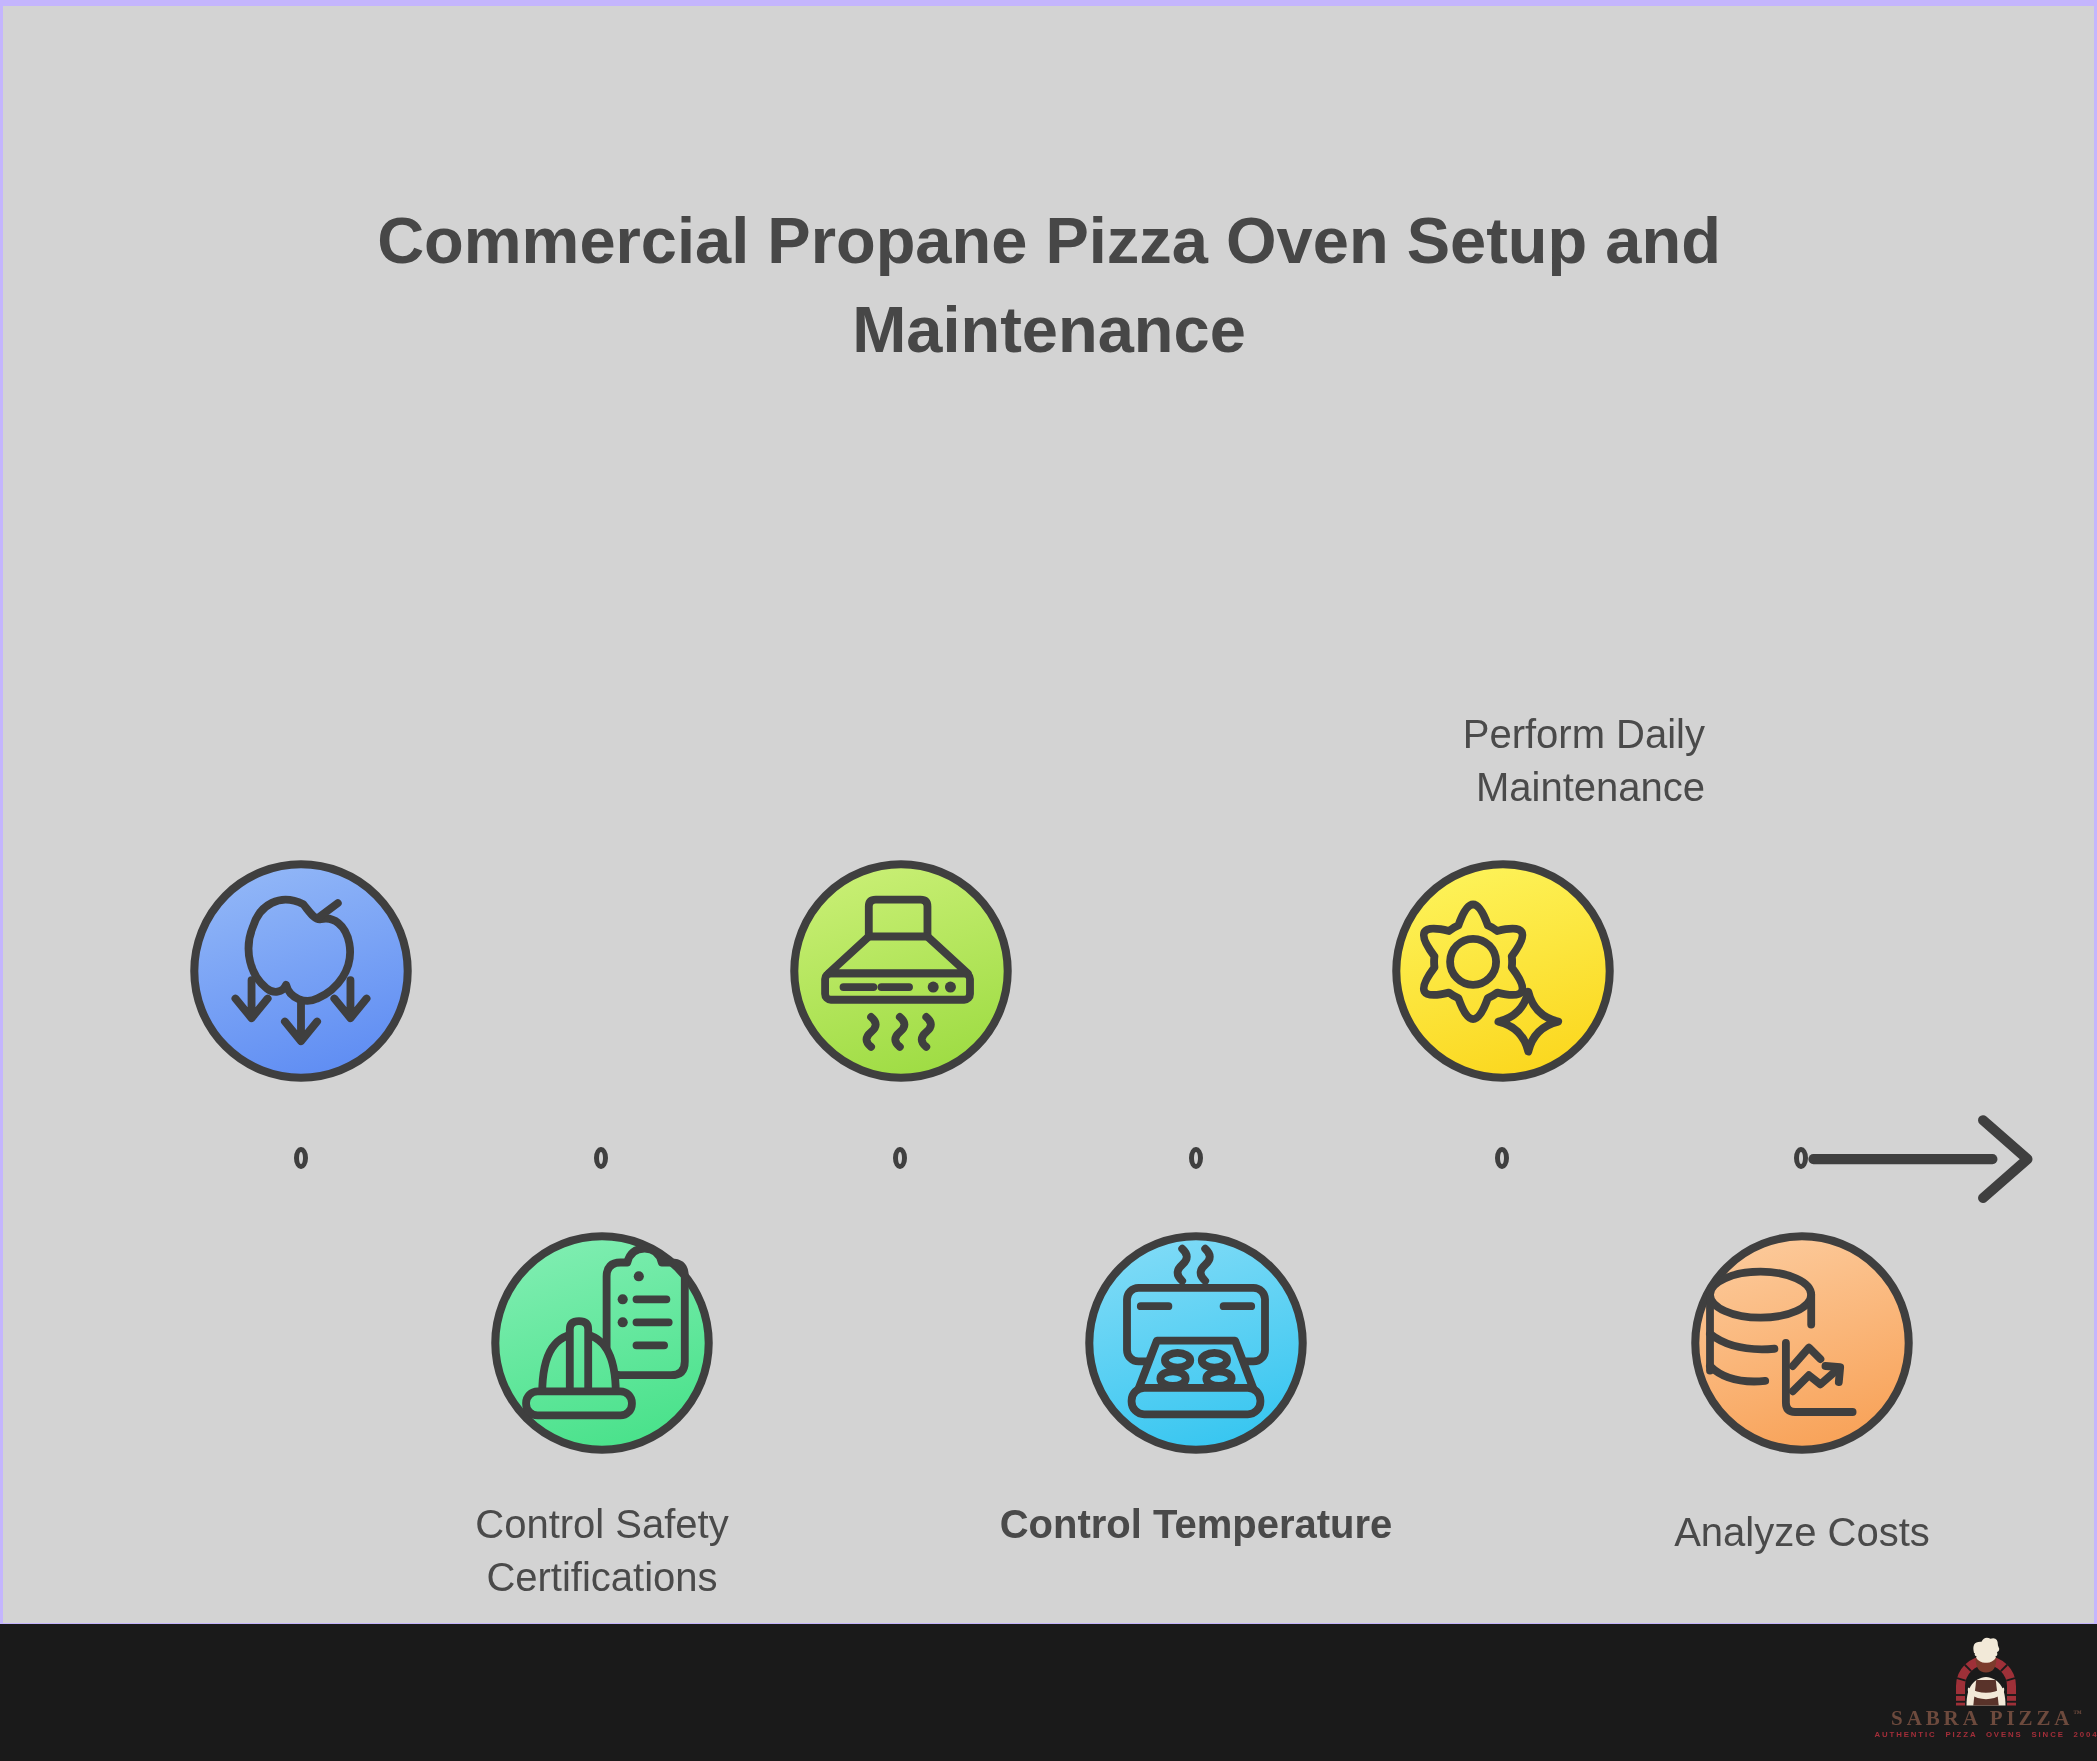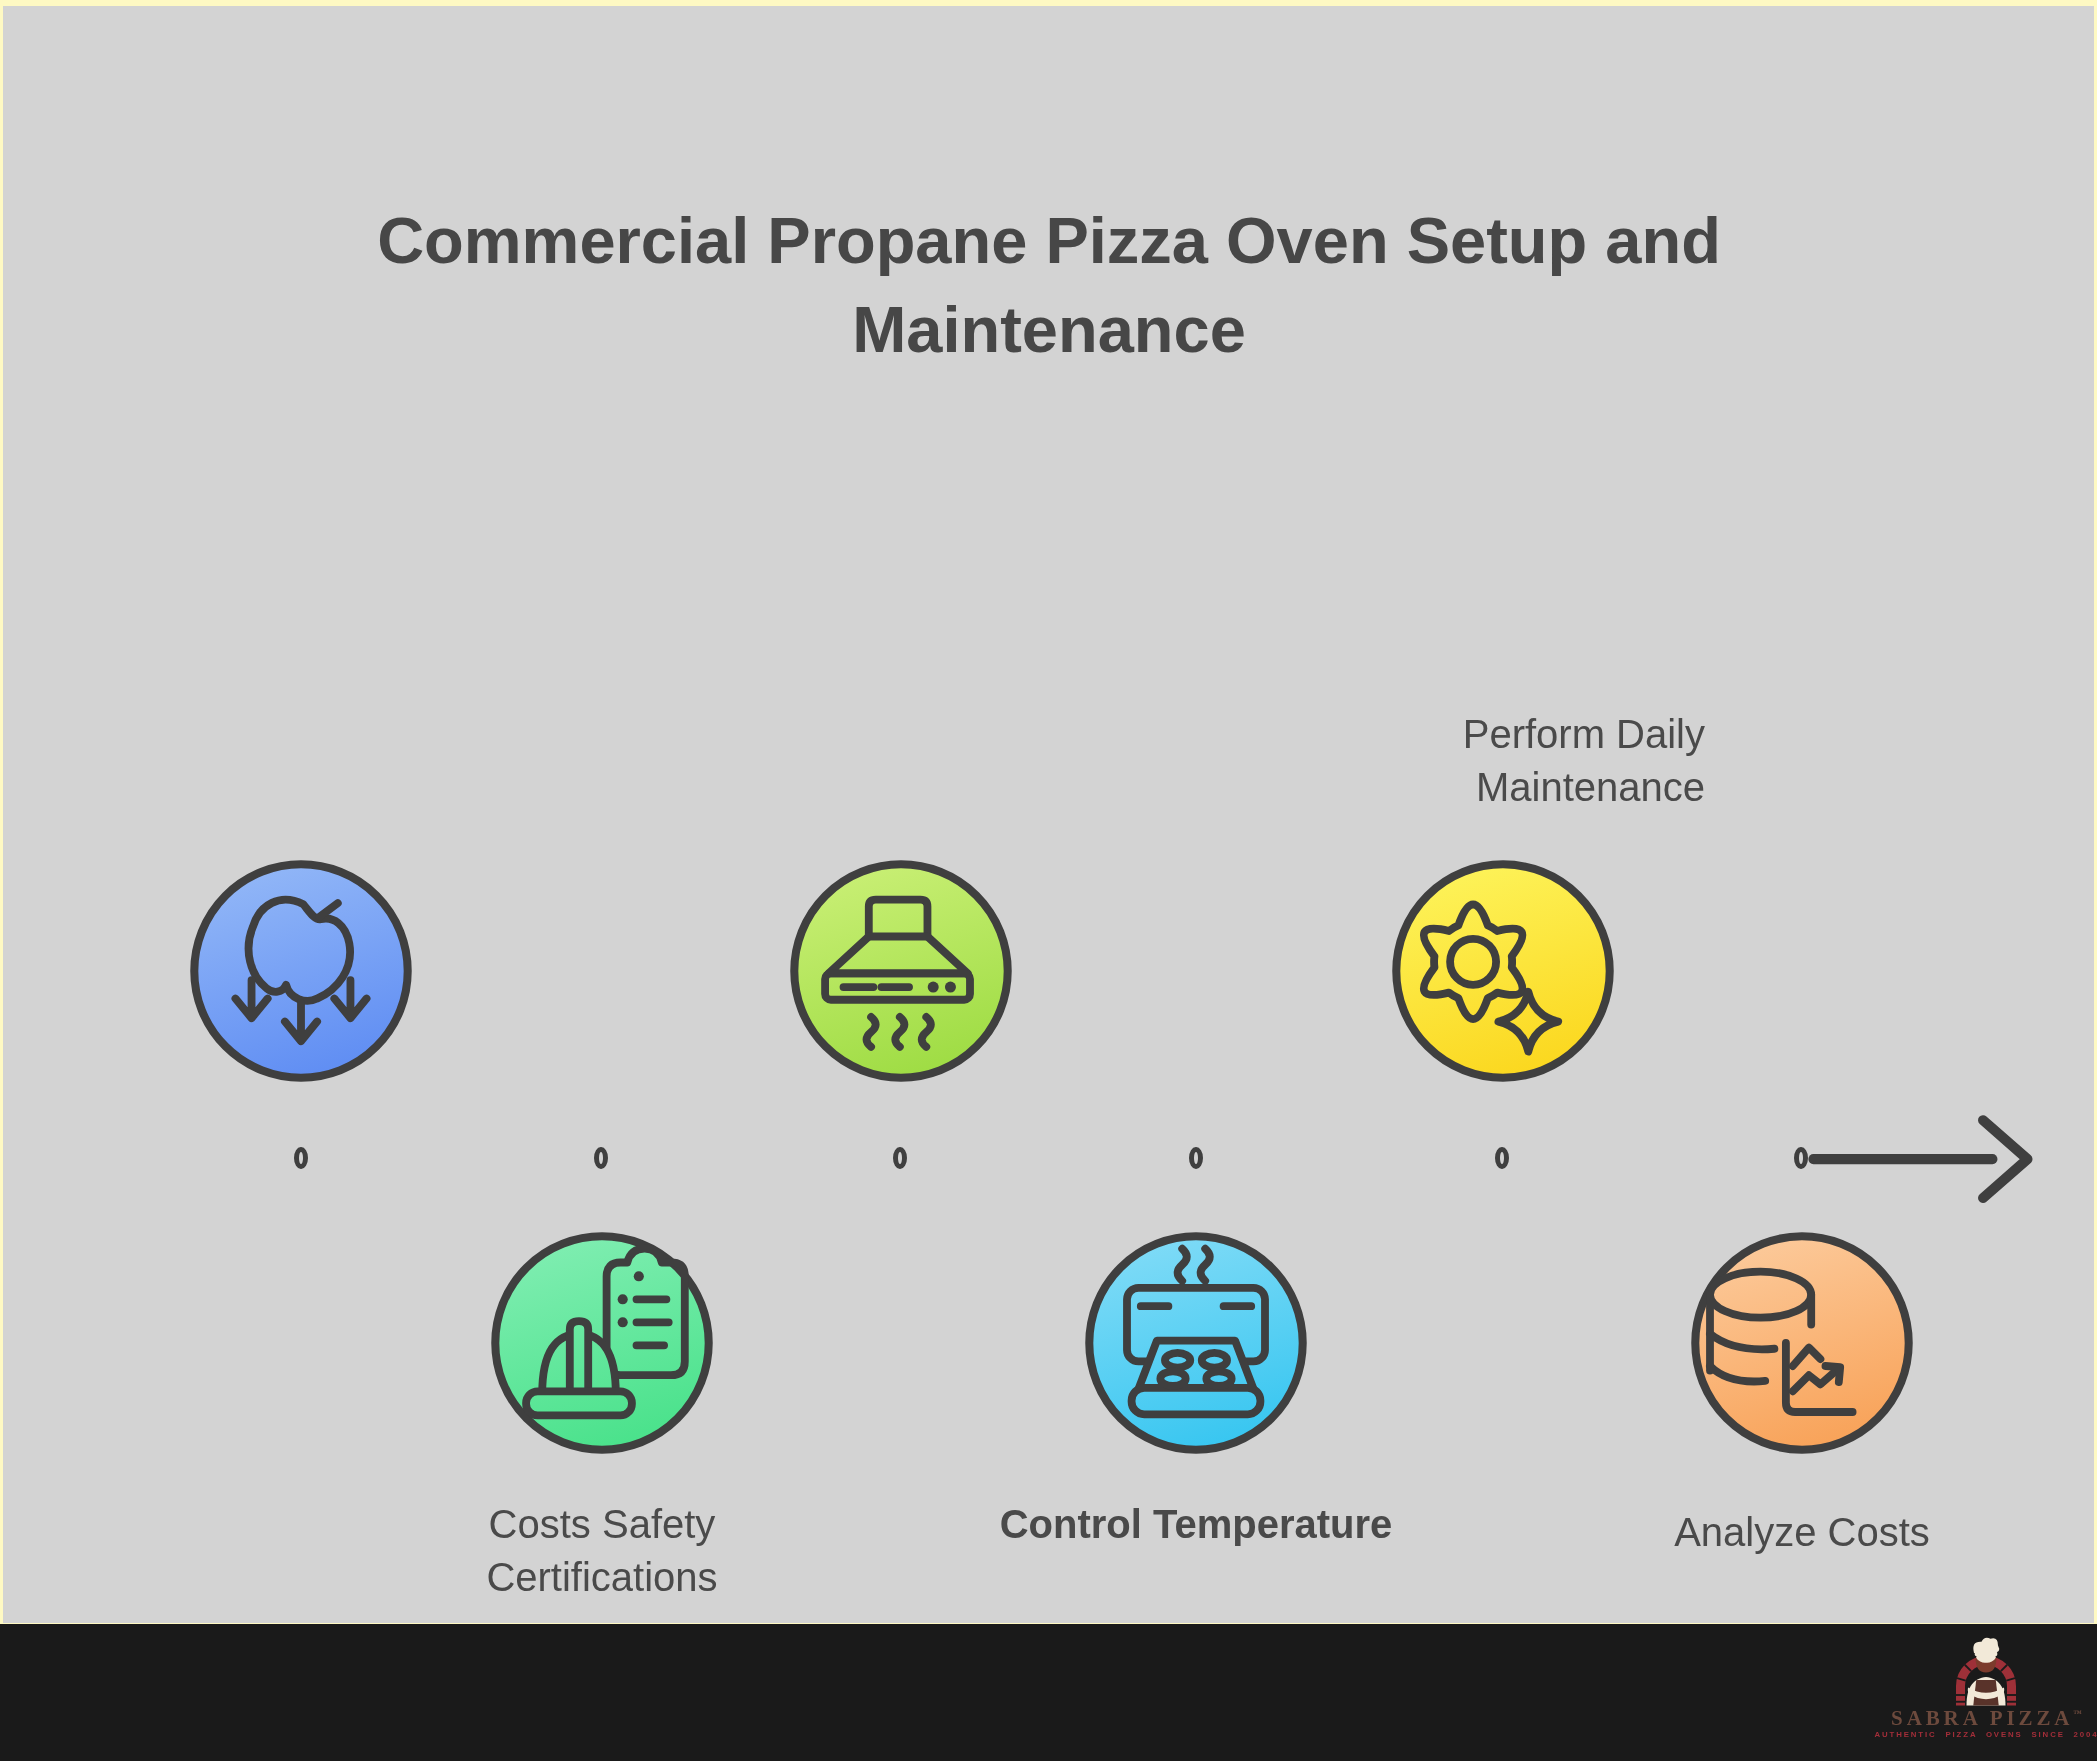--- a/index.html
+++ b/index.html
@@ -1,16 +1,16 @@
 <!DOCTYPE html>
 <html style="font-size:12.4px"><head>
 <meta charset="utf-8">
 <style>
   html,body{margin:0;padding:0;background:#f8f8f8;}
-  .page{position:relative;width:2097px;height:1762px;background:#fef9c3;overflow:hidden;
+  .page{position:relative;width:2097px;height:1762px;background:#c4b5fd;overflow:hidden;
         font-family:"Liberation Sans",sans-serif;}
   .panel{position:absolute;left:3.1px;right:3.1px;top:6.2px;height:1617px;background:#d3d3d3;}
   .title{position:absolute;left:241px;top:152px;width:1616px;text-align:center;
          font-size:65px;line-height:89px;font-weight:bold;color:#474747;}
   .step-label{position:absolute;width:404px;text-align:center;font-size:40px;line-height:53px;
               color:#4a4a4a;}
   .badge{position:absolute;width:230px;height:230px;}
   .oc{stroke:#3f3f3f;stroke-width:3.5;}
   .ic{fill:none;stroke:#3f3f3f;stroke-width:3.4;stroke-linecap:round;stroke-linejoin:round;}
   .icf{fill:#3f3f3f;stroke:none;}
@@ -95,21 +95,21 @@
     <circle class="oc" cx="50" cy="50" r="46.4" fill="url(#g1)"></circle>
     <path class="ic" d="M52,58 V21 Q52,15 58,15 H61 Q62.5,9 68.5,9 Q74.5,9 76,15 H80 Q86,15 86,21 V58 Q86,64 80,64 H58 Q52,64 52,58 Z"></path>
     <circle class="icf" cx="66" cy="21" r="2.2"></circle>
     <circle class="icf" cx="59" cy="31" r="2.2"></circle>
     <circle class="icf" cx="59" cy="41" r="2.2"></circle>
     <path class="ic" d="M65,31 H78 M65,41 H79 M65,51 H77"></path>
     <path class="gf" fill="url(#g1)" d="M24,72 C24,54 30,46 40,46 C50,46 56,54 56,72 Z"></path>
     <path class="gf" fill="url(#g1)" d="M36,72 V44 Q36,40.5 40,40.5 Q44,40.5 44,44 V72 Z"></path>
     <rect class="gf" fill="url(#g1)" x="17" y="71" width="46" height="10.5" rx="5"></rect>
   </svg>
-  <div class="step-label" style="left:400px;top:1498px;">Costs Safety Certifications</div>
+  <div class="step-label" style="left:400px;top:1498px;">Control Safety Certifications</div>
 
   <svg class="badge" style="left:1081px;top:1228px;" viewBox="0 0 100 100">
     <defs>
       <linearGradient id="g3" x1="30%" y1="0%" x2="62%" y2="100%" gradientUnits="userSpaceOnUse">
         <stop offset="0" stop-color="#83dcf7"></stop>
           <stop offset="1" stop-color="#34c5f0"></stop>
       </linearGradient>
     </defs>
     <circle class="oc" cx="50" cy="50" r="46.4" fill="url(#g3)"></circle>
     <path class="ic" d="M44,9 q4,3.5 0,7 q-4,3.5 0,7"></path>

